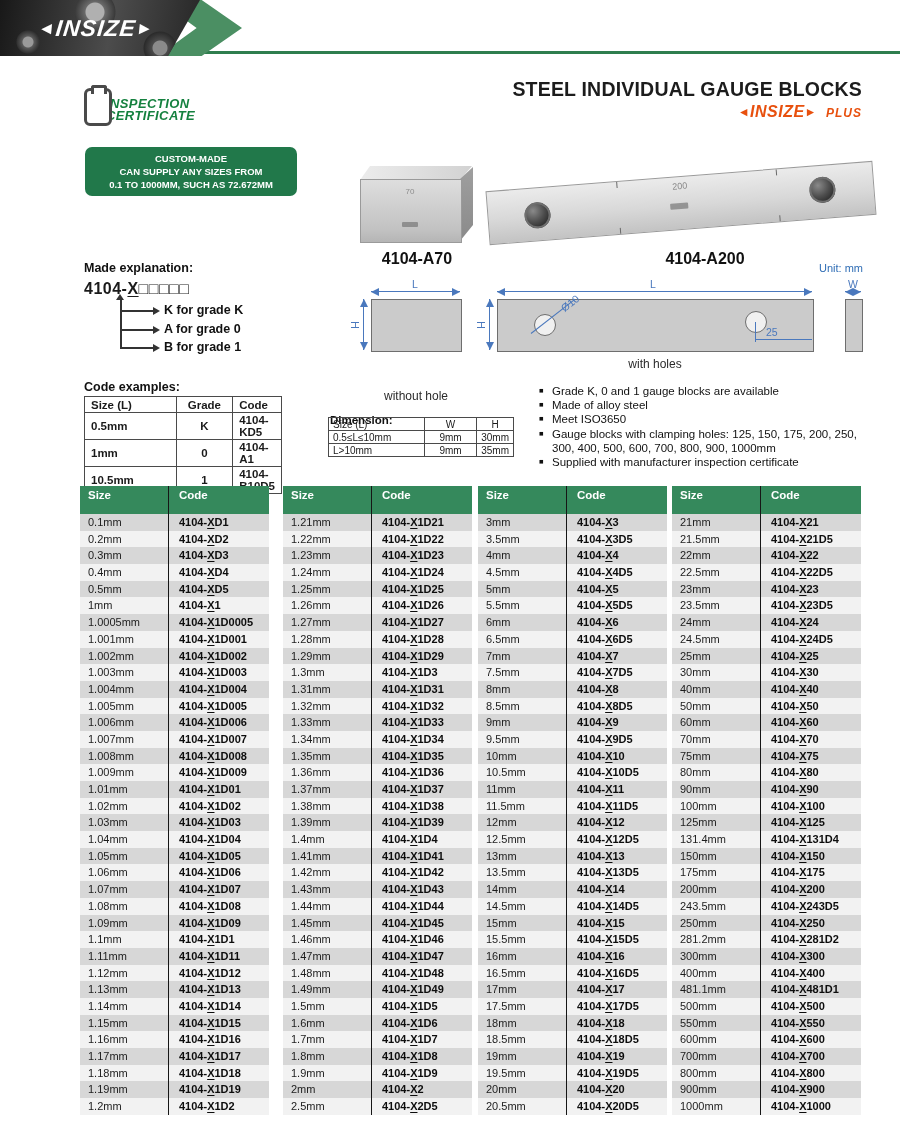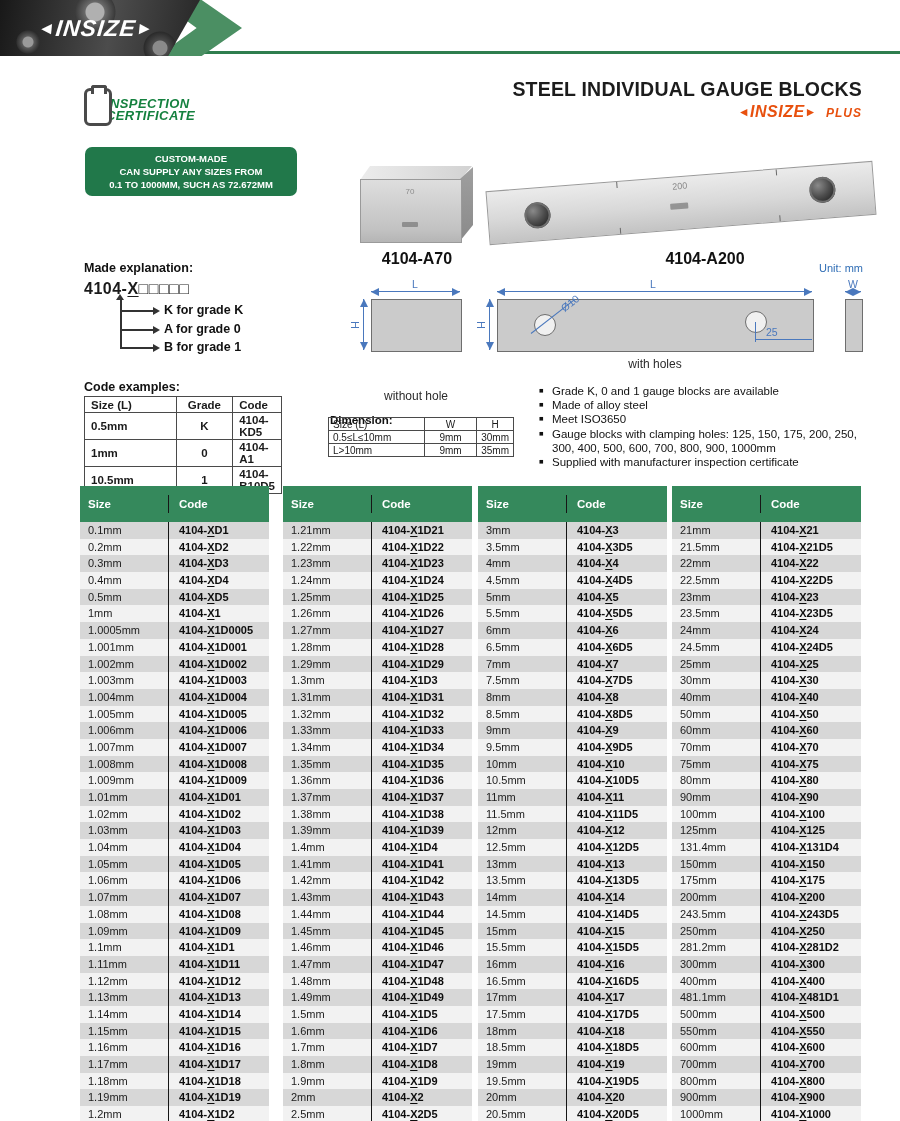--- a/index.html
+++ b/index.html
@@ -119,21 +119,21 @@
   .dim-table th,.dim-table td{padding:0 4px;height:12px;font-weight:normal;}
   .dim-table .c-center{text-align:center;}
 
   
   .features{left:552px;top:384px;width:312px;margin:0;padding:0;list-style:none;font-size:11.5px;line-height:14.2px;color:#111;}
   .features li{position:relative;}
   .features li::before{content:"■";position:absolute;left:-13px;top:0;font-size:7.5px;color:#111;}
 
   
   .size-table{top:486px;width:189px;}
-  .st-header{display:flex;background:#35895c;color:#fff;font-weight:bold;font-size:11.5px;height:36px;line-height:18px;align-items:center;}
+  .st-header{display:flex;background:#35895c;color:#fff;font-weight:bold;font-size:11.5px;height:28px;line-height:18px;}
   .st-hsize{width:80px;padding-left:8px;}
   .st-hcode{flex:1;padding-left:10px;border-left:1px solid #161616;}
   .st-row{display:flex;height:16.7px;line-height:16.7px;font-size:11px;}
   .st-row:nth-child(odd){background:#d7d7d7;}
   .st-row:nth-child(even){background:#f2f2f2;}
   .st-size{width:80px;padding-left:8px;color:#1c1c1c;}
   .st-code{flex:1;padding-left:10px;border-left:1px solid #161616;font-weight:bold;color:#0d0d0d;}
   .t1{left:80px;} .t2{left:283px;} .t3{left:478px;} .t4{left:672px;}
 </style>
 </head>

